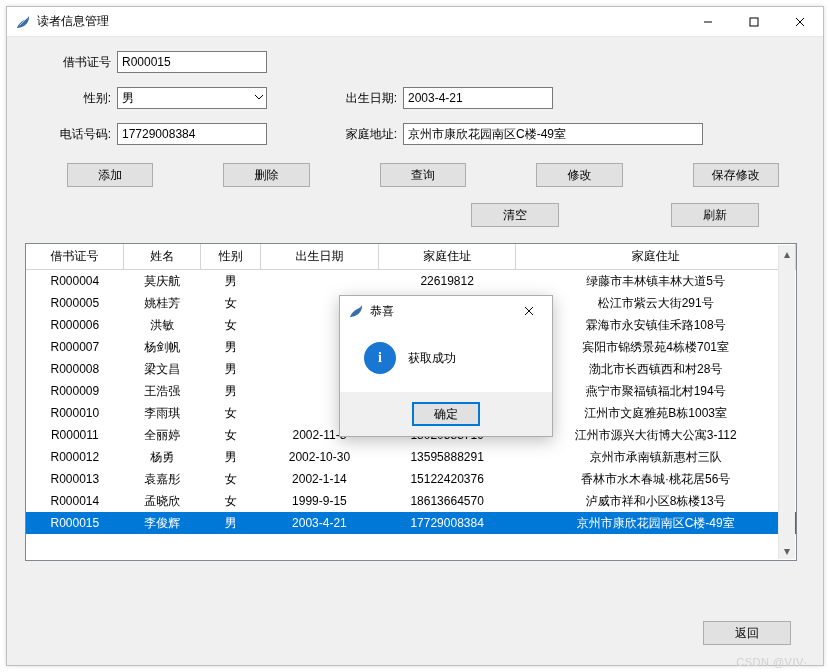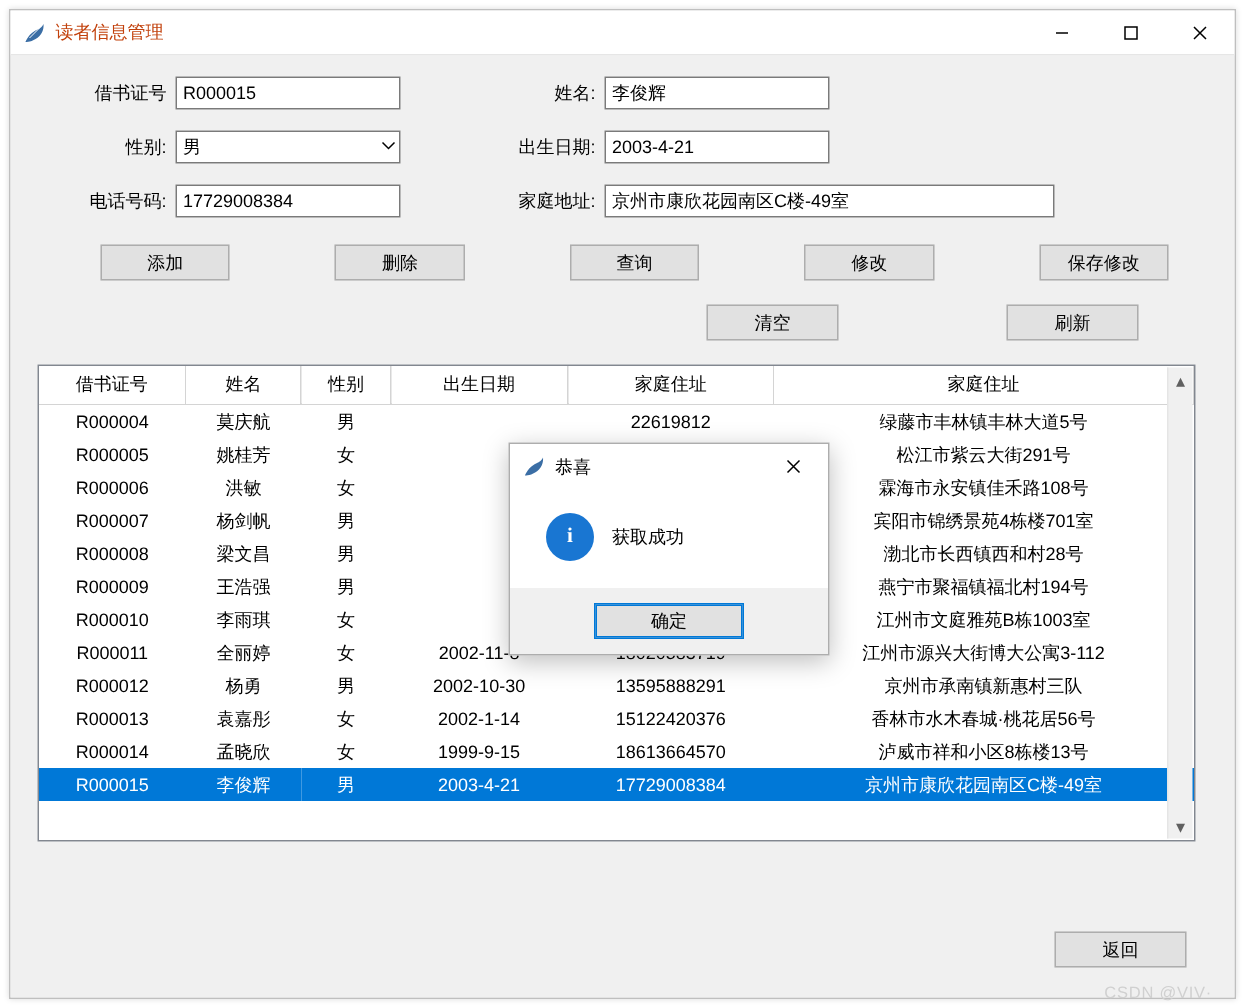--- a/index.html
+++ b/index.html
@@ -26,21 +26,21 @@
       height: 30px;
       background: #fff;
       border-bottom: 1px solid #e6e6e6;
       display: flex;
       align-items: center;
       padding: 0 0 0 8px;
     }
     .titlebar .feather {
       width: 16px; height: 16px; margin-right: 6px;
     }
-    .titlebar .title { flex: 0 0 auto; color:#c2410c; }
+    .titlebar .title { flex: 0 0 auto; color:#000000; }
     .titlebar .spacer { flex: 1; }
     .winbtn {
       width: 46px; height: 30px;
       display: flex; align-items: center; justify-content: center;
       color: #555;
     }
     .winbtn svg { width: 10px; height: 10px; }
     .content {
       padding: 14px 14px 0 14px;
       background: #f0f0f0;
@@ -183,21 +183,21 @@
       font-size: 14px;
       font-family: Georgia, serif;
     }
     .dlg-btnbar {
       background: #f0f0f0;
       padding: 10px 16px;
       display: flex; justify-content: center;
       border-top: 0;
     }
     .dlg-btn {
-      width: 100px; height: 24px;
+      width: 68px; height: 24px;
       border: 1px solid #0078d7;
       outline: 1px solid #0078d7;
       outline-offset: -2px;
       background: #e1e1e1;
       display:flex;align-items:center;justify-content:center;
       font-size: 12px;
     }
     .feather-svg { display:block; }
   </style>
 </head>
@@ -227,24 +227,20 @@
         </svg>
       </div>
   </div>
 
   <div class="content">
     <div class="form-area">
       <div class="row">
         <div class="field">
           <label class="lbl-sm">借书证号</label>
           <input class="tinput w-id" value="R000015" style="">
-        </div>
-        <div class="field" style="margin-left:56px">
-          <label class="lbl-sm">姓名:</label>
-          <input class="tinput w-name" value="李俊辉" style="">
         </div>
       </div>
       <div class="row">
         <div class="field">
           <label class="lbl-sm">性别:</label>
           <span class="select-wrap">
             <input class="tinput w-gender" value="男" style="">
             <span class="select-arrow"><svg width="10" height="10" viewBox="0 0 10 10">
                   <path d="M1 3 L5 7 L9 3" fill="none" stroke="#000" stroke-width="1"></path>
                 </svg></span>

